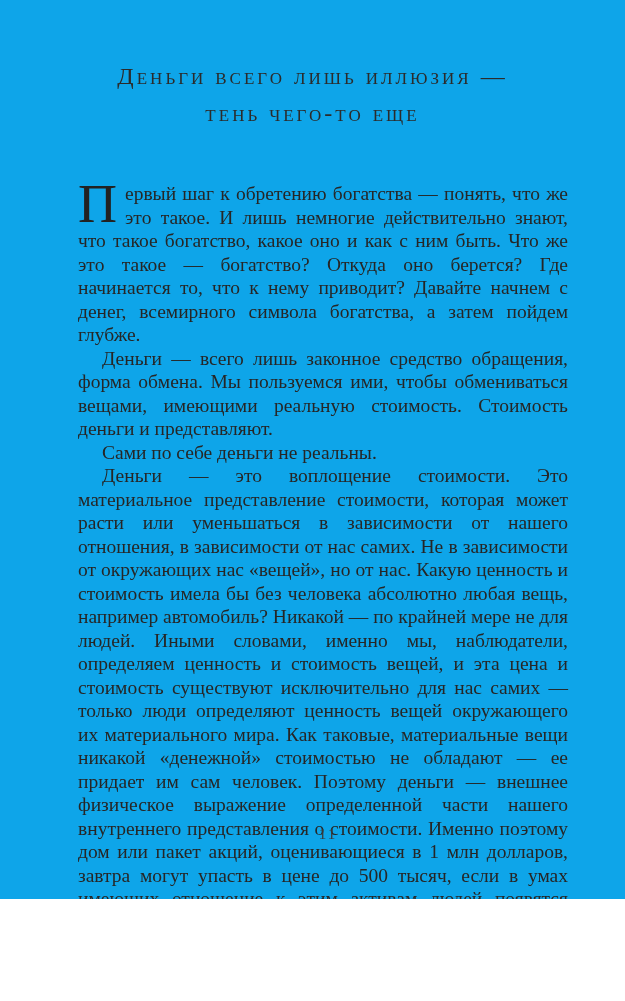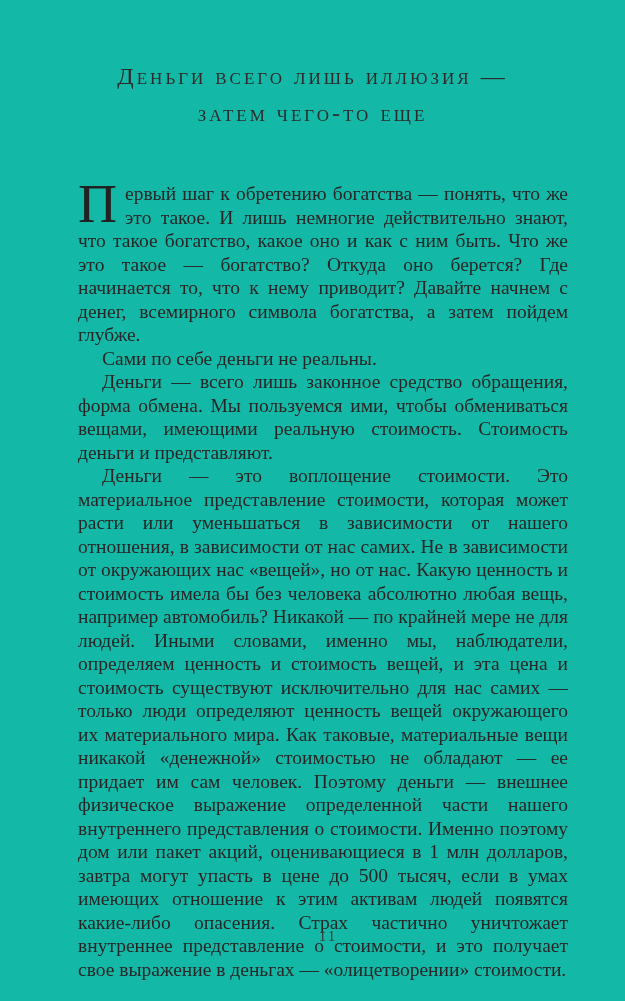--- a/index.html
+++ b/index.html
@@ -3,22 +3,22 @@
 <meta charset="utf-8">
 <style>
   html, body {
     margin: 0;
     padding: 0;
     background: #ffffff;
   }
   .page {
     position: relative;
     width: 625px;
-    height: 1001px;
-    background: #14b8a6;
+    height: 899px;
+    background: #0ea5e9;
     overflow: hidden;
     font-family: "Liberation Serif", serif;
     color: #272727;
   }
   .chapter-title {
     margin-top: 58px;
     text-align: center;
     font-variant: small-caps;
     font-size: 24px;
     line-height: 37px;
@@ -61,35 +61,35 @@
     padding-left: 44px;
   }
 </style>
 </head>
 <body>
 
 <div class="page">
 
   <h1 class="chapter-title" style="margin-bottom:0;">
     <span>Деньги всего лишь иллюзия —</span><br>
-    <span>затем чего-то еще</span>
+    <span>тень чего-то еще</span>
   </h1>
 
   <div class="body-text">
 
     <p class="para first">
       <span class="dropcap">П</span><span>ервый шаг к обретению богатства — понять, что же это такое. И лишь немногие действительно знают, что такое богатство, какое оно и как с ним быть. Что же это такое — богатство? Откуда оно берется? Где начинается то, что к нему приводит? Давайте начнем с денег, всемирного символа богатства, а затем пойдем глубже.</span>
     </p>
 
     <p class="para">
-      <span>Сами по себе деньги не реальны.</span>
+      <span>Деньги — всего лишь законное средство обращения, форма обмена. Мы пользуемся ими, чтобы обмениваться вещами, имеющими реальную стоимость. Стоимость деньги и представляют.</span>
     </p>
 
     <p class="para">
-      <span>Деньги — всего лишь законное средство обращения, форма обмена. Мы пользуемся ими, чтобы обмениваться вещами, имеющими реальную стоимость. Стоимость деньги и представляют.</span>
+      <span>Сами по себе деньги не реальны.</span>
     </p>
 
     <p class="para">
       <span>Деньги — это воплощение стоимости. Это материальное представление стоимости, которая может расти или уменьшаться в зависимости от нашего отношения, в зависимости от нас самих. Не в зависимости от окружающих нас «вещей», но </span><span class="italic">от нас</span><span>. Какую ценность и стоимость имела бы без человека абсолютно любая вещь, например автомобиль? Никакой — по крайней мере не для людей. Иными словами, именно мы, наблюдатели, определяем ценность и стоимость вещей, и эта цена и стоимость существуют исключительно для нас самих — только люди определяют ценность вещей окружающего их материального мира. Как таковые, материальные вещи никакой «денежной» стоимостью не обладают — ее придает им сам человек. Поэтому деньги — внешнее физическое выражение определенной части нашего внутреннего представления о стоимости. Именно поэтому дом или пакет акций, оценивающиеся в 1 млн долларов, завтра могут упасть в цене до 500 тысяч, если в умах имеющих отношение к этим активам людей появятся какие-либо опасения. Страх частично уничтожает внутреннее представление о стоимости, и это получает свое выражение в деньгах — «олицетворении» стоимости.</span>
     </p>
 
   </div>
 
   <div class="page-number">11</div>
 

